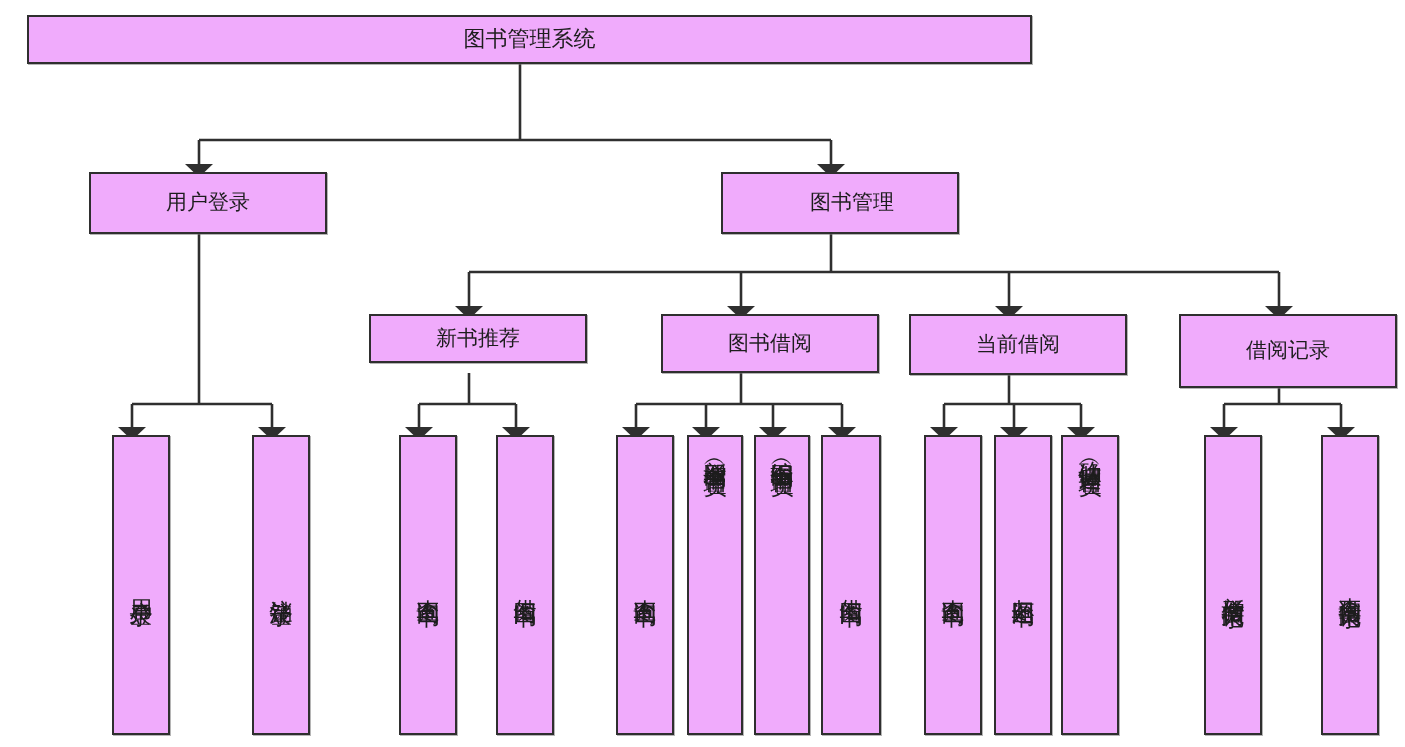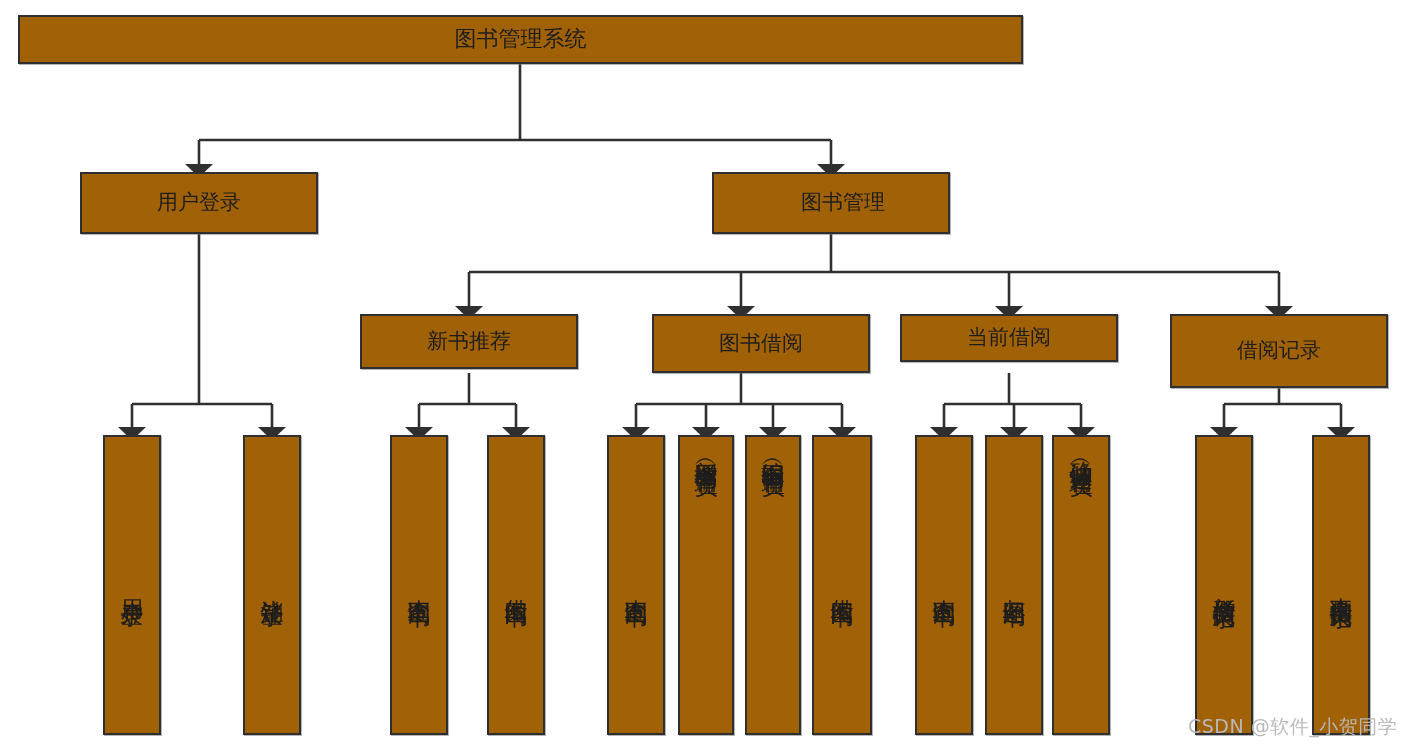--- a/index.html
+++ b/index.html
@@ -22,26 +22,27 @@
     position: absolute;
     left: 0;
     top: 0;
     width: 1405px;
     height: 747px;
     pointer-events: none;
   }
   .node {
     position: absolute;
     box-sizing: border-box;
-    background: #a16207;
+    background: #f0abfc;
     border: 2.5px solid #2f2f2f;
     box-shadow: 1px 1px 0 rgba(120,120,120,0.55);
     display: flex;
     align-items: center;
     justify-content: center;
+    margin-left: 9px;
   }
   .node .node-label {
     color: #1d1d1d;
     line-height: 1.22;
     text-align: center;
     white-space: nowrap;
   }
   
   .node.horiz .node-label {
     font-size: 21px;
@@ -126,27 +127,27 @@
   <div id="nodes-layer">
       <div class="node horiz root" style="left: 18px; top: 15px; width: 1005px; height: 49px;">
         <span class="node-label">图书管理系统</span>
       </div>
       <div class="node horiz level1" style="left: 80px; top: 172px; width: 238px; height: 62px;">
         <span class="node-label">用户登录</span>
       </div>
       <div class="node horiz level1" style="left: 712px; top: 172px; width: 238px; height: 62px; padding-left: 24px;">
         <span class="node-label">图书管理</span>
       </div>
-      <div class="node horiz level2" style="left: 360px; top: 314px; width: 218px; height: 55px;">
+      <div class="node horiz level2" style="left: 360px; top: 314px; width: 218px; height: 49px;">
         <span class="node-label">新书推荐</span>
       </div>
       <div class="node horiz level2" style="left: 652px; top: 314px; width: 218px; height: 59px;">
         <span class="node-label">图书借阅</span>
       </div>
-      <div class="node horiz level2" style="left: 900px; top: 314px; width: 218px; height: 48px;">
+      <div class="node horiz level2" style="left: 900px; top: 314px; width: 218px; height: 61px;">
         <span class="node-label">当前借阅</span>
       </div>
       <div class="node horiz level2" style="left: 1170px; top: 314px; width: 218px; height: 74px;">
         <span class="node-label">借阅记录</span>
       </div>
       <div class="node vert leaf" style="left: 103px; top: 435px; width: 58px; height: 300px;">
         <span class="node-label">用户登录</span>
       </div>
       <div class="node vert leaf" style="left: 243px; top: 435px; width: 58px; height: 300px;">
         <span class="node-label">注销登录</span>
@@ -179,14 +180,13 @@
         <span class="node-label">确认归还（管理员）</span>
       </div>
       <div class="node vert leaf" style="left: 1195px; top: 435px; width: 58px; height: 300px;">
         <span class="node-label">新增借阅记录</span>
       </div>
       <div class="node vert leaf" style="left: 1312px; top: 435px; width: 58px; height: 300px;">
         <span class="node-label">查询借阅记录</span>
       </div>
     </div>
 
-  <div id="watermark">CSDN @软件_小贺同学</div>
 </div>
 
 </body></html>

